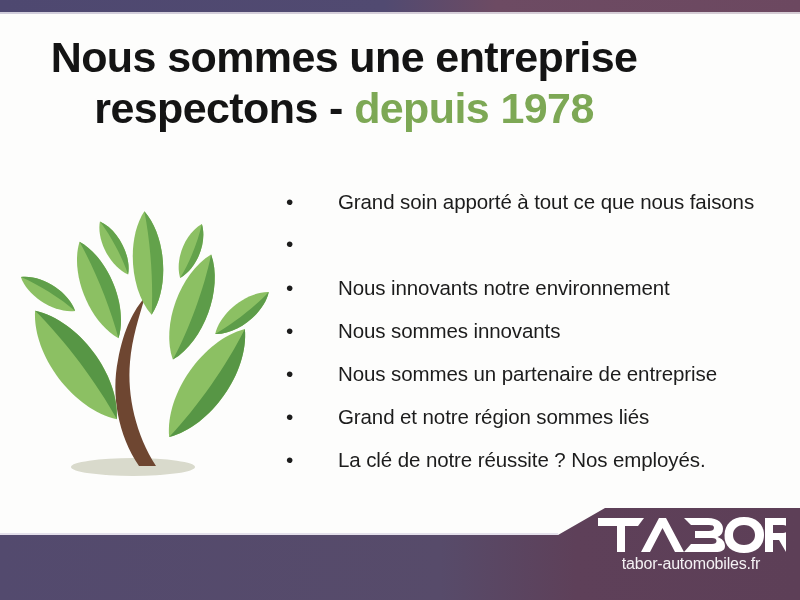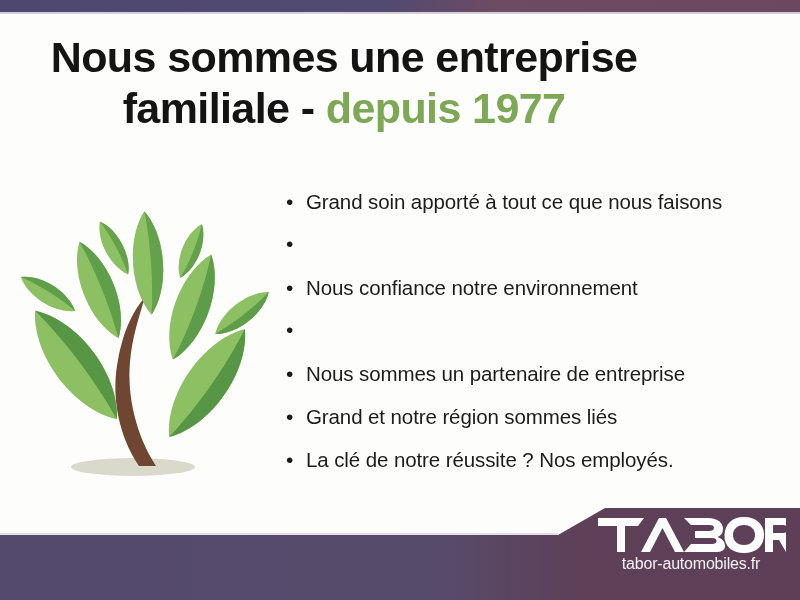--- a/index.html
+++ b/index.html
@@ -64,21 +64,21 @@
     font-size: 20.5px;
     letter-spacing: -0.1px;
   }
   .bullet-dot {
     width: 20px;
     flex: 0 0 20px;
     font-size: 21px;
     line-height: 1;
     color: #1c1c1c;
   }
-  .bullet-text { white-space: nowrap; }
+  .bullet-text { white-space: nowrap; margin-left: 32px; }
 
   
   #tree {
     position: absolute;
     left: 8px;
     top: 185px;
     width: 272px;
     height: 300px;
   }
 
@@ -110,37 +110,38 @@
 </head>
 <body>
 
 <div id="slide">
 
   <div id="top-bar"></div>
   <div id="top-bar-hairline"></div>
 
   <div id="heading">
     <span class="ln">Nous sommes une entreprise</span>
-    <span class="ln"><span>familiale - </span><span class="accent">depuis 1977</span></span>
+    <span class="ln"><span>respectons - </span><span class="accent">depuis 1978</span></span>
   </div>
 
   <div id="bullets">
     <div class="bullet-row">
       <span class="bullet-dot">•</span>
       <span class="bullet-text">Grand soin apporté à tout ce que nous faisons</span>
     </div>
     <div class="bullet-row">
       <span class="bullet-dot">•</span>
     </div>
     <div class="bullet-row">
       <span class="bullet-dot">•</span>
-      <span class="bullet-text">Nous confiance notre environnement</span>
-    </div>
-    <div class="bullet-row">
-      <span class="bullet-dot">•</span>
+      <span class="bullet-text">Nous innovants notre environnement</span>
+    </div>
+    <div class="bullet-row">
+      <span class="bullet-dot">•</span>
+      <span class="bullet-text">Nous sommes innovants</span>
     </div>
     <div class="bullet-row">
       <span class="bullet-dot">•</span>
       <span class="bullet-text">Nous sommes un partenaire de entreprise</span>
     </div>
     <div class="bullet-row">
       <span class="bullet-dot">•</span>
       <span class="bullet-text">Grand et notre région sommes liés</span>
     </div>
     <div class="bullet-row">

